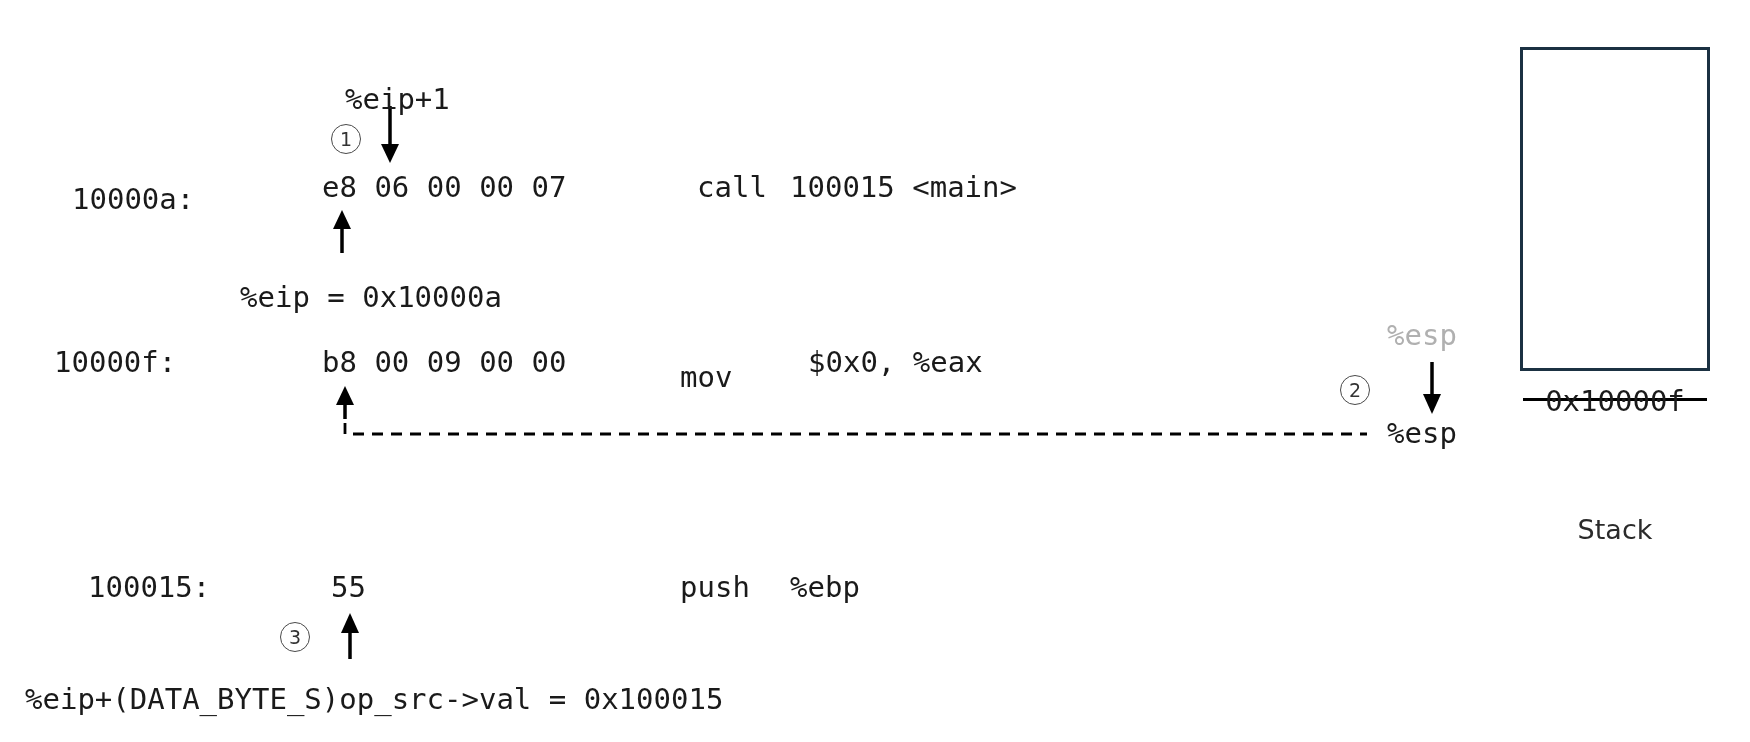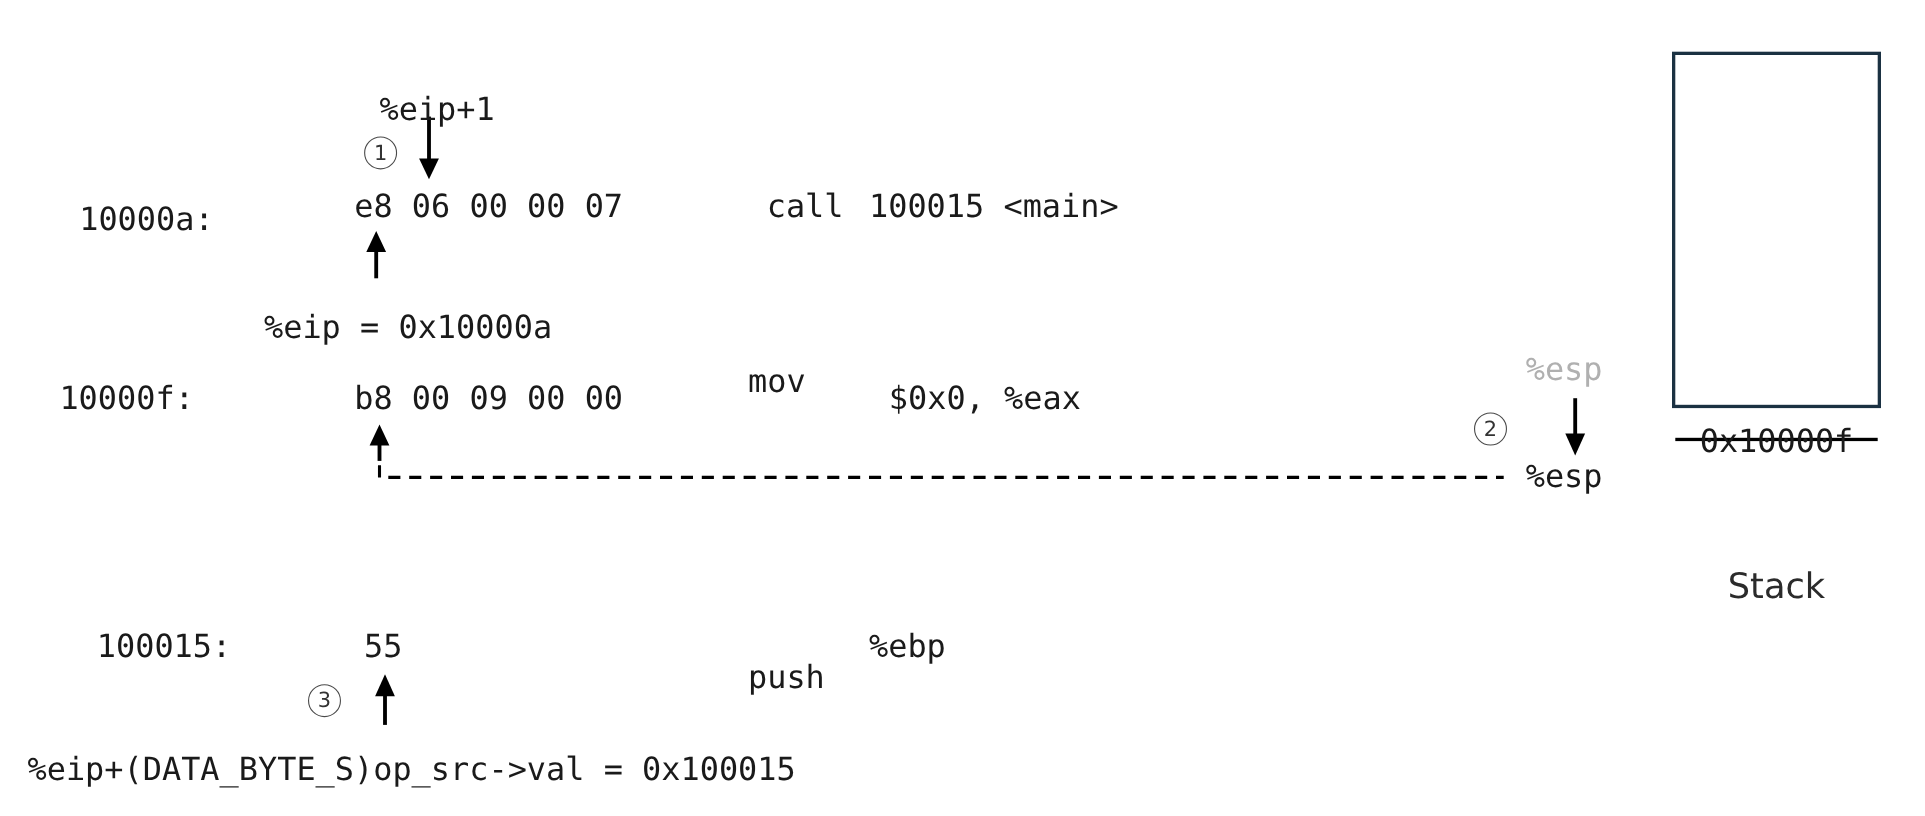--- a/index.html
+++ b/index.html
@@ -46,21 +46,21 @@
   .stack-cell{
     position:absolute;
     left:0;right:0;top:351px;bottom:0;
     display:flex;align-items:center;justify-content:center;
     font-size:29px;color:#1a1a1a;
   }
   .stack-label{
     position:absolute;
     left:1517px;top:514px;width:196px;
     text-align:center;
-    font-size:32px;
+    font-size:27px;
   }
 </style>
 </head>
 <body>
 
 <div class="canvas">
 
   <svg class="overlay" width="1750" height="742" viewBox="0 0 1750 742">
 
     <g>
@@ -96,35 +96,35 @@
 
   <div class="t" style="left:72px;top:184px;">10000a:</div>
   <div class="t" style="left:322px;top:172px;">e8 06 00 00 07</div>
   <div class="t" style="left:680px;top:172px;margin-left:17px;">call</div>
   <div class="t" style="left:790px;top:172px;">100015 &lt;main&gt;</div>
 
   <div class="t" style="left:240px;top:258px;margin-top:24px;">%eip = 0x10000a</div>
 
   <div class="t" style="left:54px;top:347px;">10000f:</div>
   <div class="t" style="left:322px;top:347px;">b8 00 09 00 00</div>
-  <div class="t" style="left:680px;top:331px;">mov</div>
+  <div class="t" style="left:680px;top:362px;">mov</div>
   <div class="t" style="left:808px;top:347px;">$0x0, %eax</div>
 
   <div class="t gray" style="left:1387px;top:320px;">%esp</div>
   <div class="circle" style="left:1340px;top:375px;">2</div>
   <div class="t" style="left:1387px;top:418px;">%esp</div>
 
   <div class="stack-box">
     <div class="stack-divider"></div>
     <div class="stack-cell">0x10000f</div>
   </div>
   <div class="stack-label sans">Stack</div>
 
   <div class="t" style="left:88px;top:572px;">100015:</div>
   <div class="t" style="left:331px;top:572px;">55</div>
-  <div class="t" style="left:680px;top:572px;margin-top:28px;">push</div>
+  <div class="t" style="left:680px;top:572px;">push</div>
   <div class="t" style="left:790px;top:572px;">%ebp</div>
 
   <div class="circle" style="left:280px;top:622px;">3</div>
 
   <div class="t" style="left:25px;top:684px;">%eip+(DATA_BYTE_S)op_src-&gt;val = 0x100015</div>
 
 </div>
 
 </body></html>

